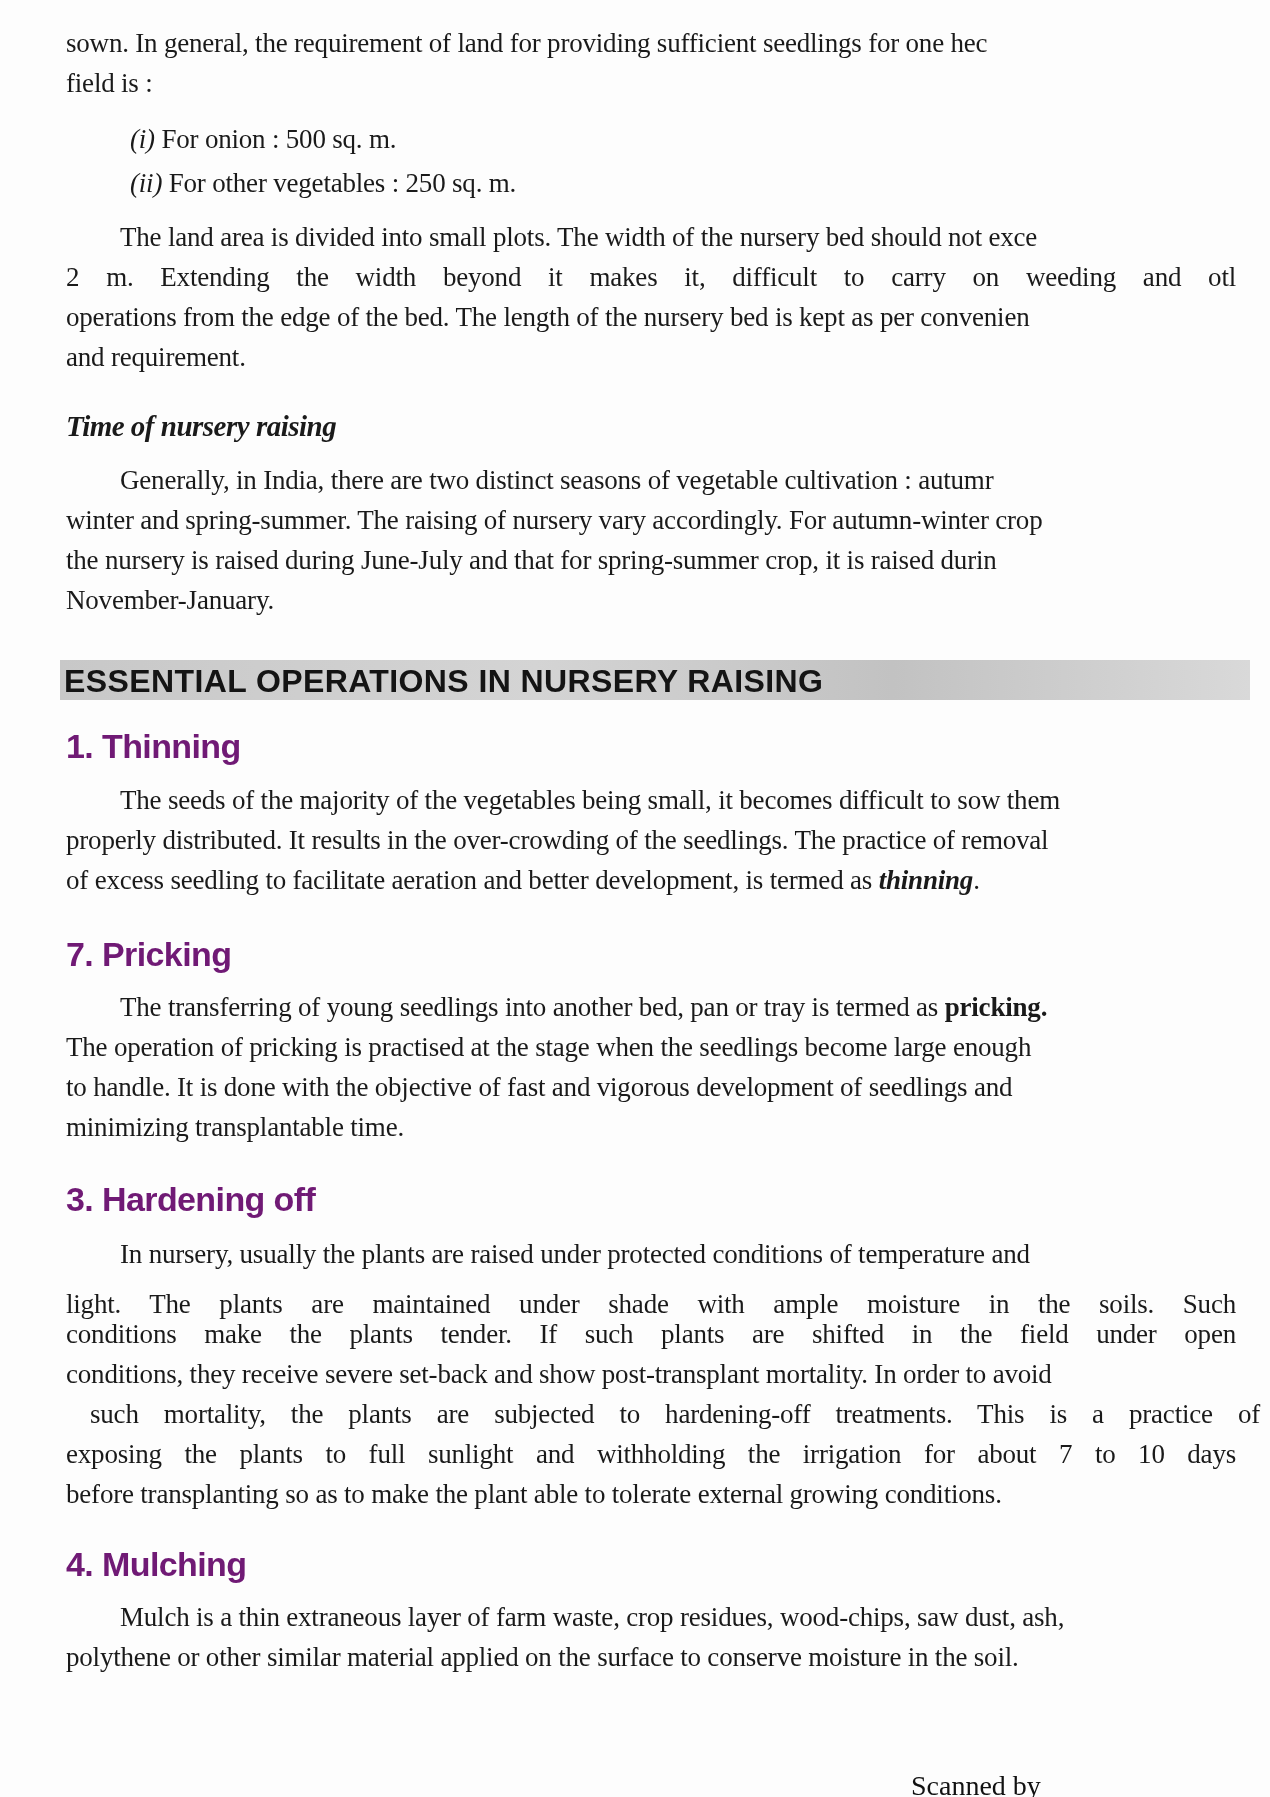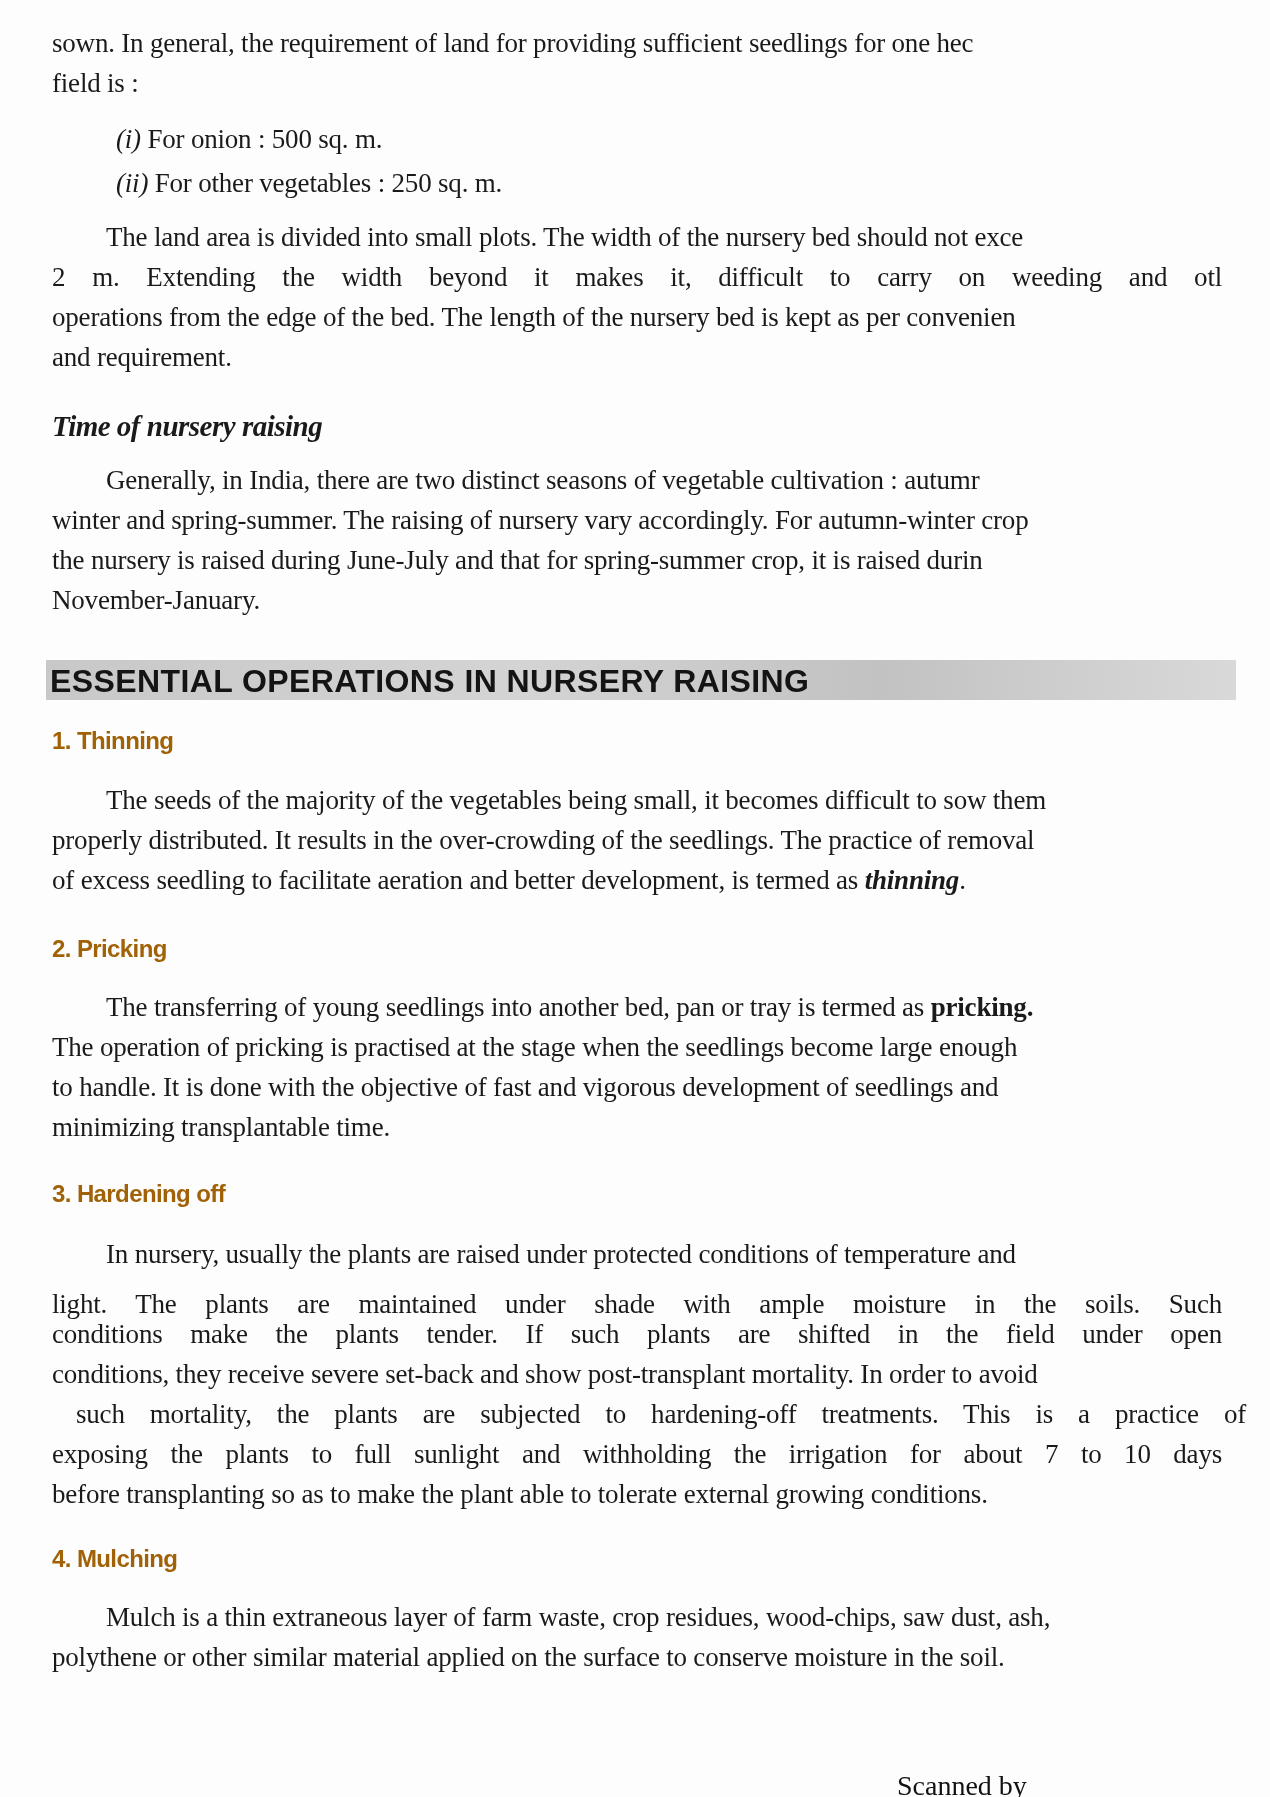--- a/index.html
+++ b/index.html
@@ -11,21 +11,21 @@
       width: 1270px;
       height: 1797px;
       position: relative;
       overflow: hidden;
       font-family: "Liberation Serif", "DejaVu Serif", serif;
       color: #1a1a1a;
       background: #fdfdfd;
     }
     .page {
       position: absolute;
-      left: 4px; top: 0;
+      left: 18px; top: 0;
       width: 1010px;
       height: 1797px;
     }
     .line {
       position: absolute;
       left: 48px;
       font-size: 27px;
       line-height: 34px;
       white-space: nowrap;
       letter-spacing: -0.2px;
@@ -40,23 +40,23 @@
       font-weight: bold;
       font-style: italic;
       font-size: 29px;
       letter-spacing: -0.5px;
     }
     .numhead {
       position: absolute;
       left: 48px;
       font-family: "Liberation Sans", "DejaVu Sans", sans-serif;
       font-weight: bold;
-      font-size: 24px;
+      font-size: 34px;
       letter-spacing: -0.6px;
-      color: #a16207;
+      color: #701a75;
     }
     .banner {
       position: absolute;
       left: 42px;
       top: 660px;
       width: 1190px;
       height: 40px;
       background: linear-gradient(90deg, #c8c8c8 0%, #d4d4d4 40%, #c2c2c2 70%, #d9d9d9 100%);
     }
     .banner-text {
@@ -109,21 +109,21 @@
   <div class="banner"></div>
   <div class="banner-text">ESSENTIAL OPERATIONS IN NURSERY RAISING</div>
 
   <div class="numhead" style="top:727px;">1. Thinning</div>
   <div class="line indent" style="top:783px;">The seeds of the majority of the vegetables being small, it becomes difficult to sow them</div>
   <div class="line" style="top:823px;">properly distributed. It results in the over-crowding of the seedlings. The practice of removal</div>
   <div class="line" style="top:863px;">
     <span>of excess seedling to facilitate aeration and better development, is termed as </span><span class="bi">thinning</span><span>.</span>
   </div>
 
-  <div class="numhead" style="top:935px;">2. Pricking</div>
+  <div class="numhead" style="top:935px;">7. Pricking</div>
   <div class="line indent" style="top:990px;">
     <span>The transferring of young seedlings into another bed, pan or tray is termed as </span><span class="b">pricking.</span>
   </div>
   <div class="line" style="top:1030px;">The operation of pricking is practised at the stage when the seedlings become  large enough</div>
   <div class="line" style="top:1070px;">to handle. It is done with the objective of fast and vigorous development of seedlings and</div>
   <div class="line" style="top:1110px;">minimizing transplantable time.</div>
 
   <div class="numhead" style="top:1180px;">3. Hardening off</div>
   <div class="line indent" style="top:1237px;">In nursery, usually the plants are raised under protected conditions of temperature and</div>
   <div class="line just" style="top:1277px;margin-top:10px;">light. The plants are maintained under shade with ample moisture in the soils. Such</div>

